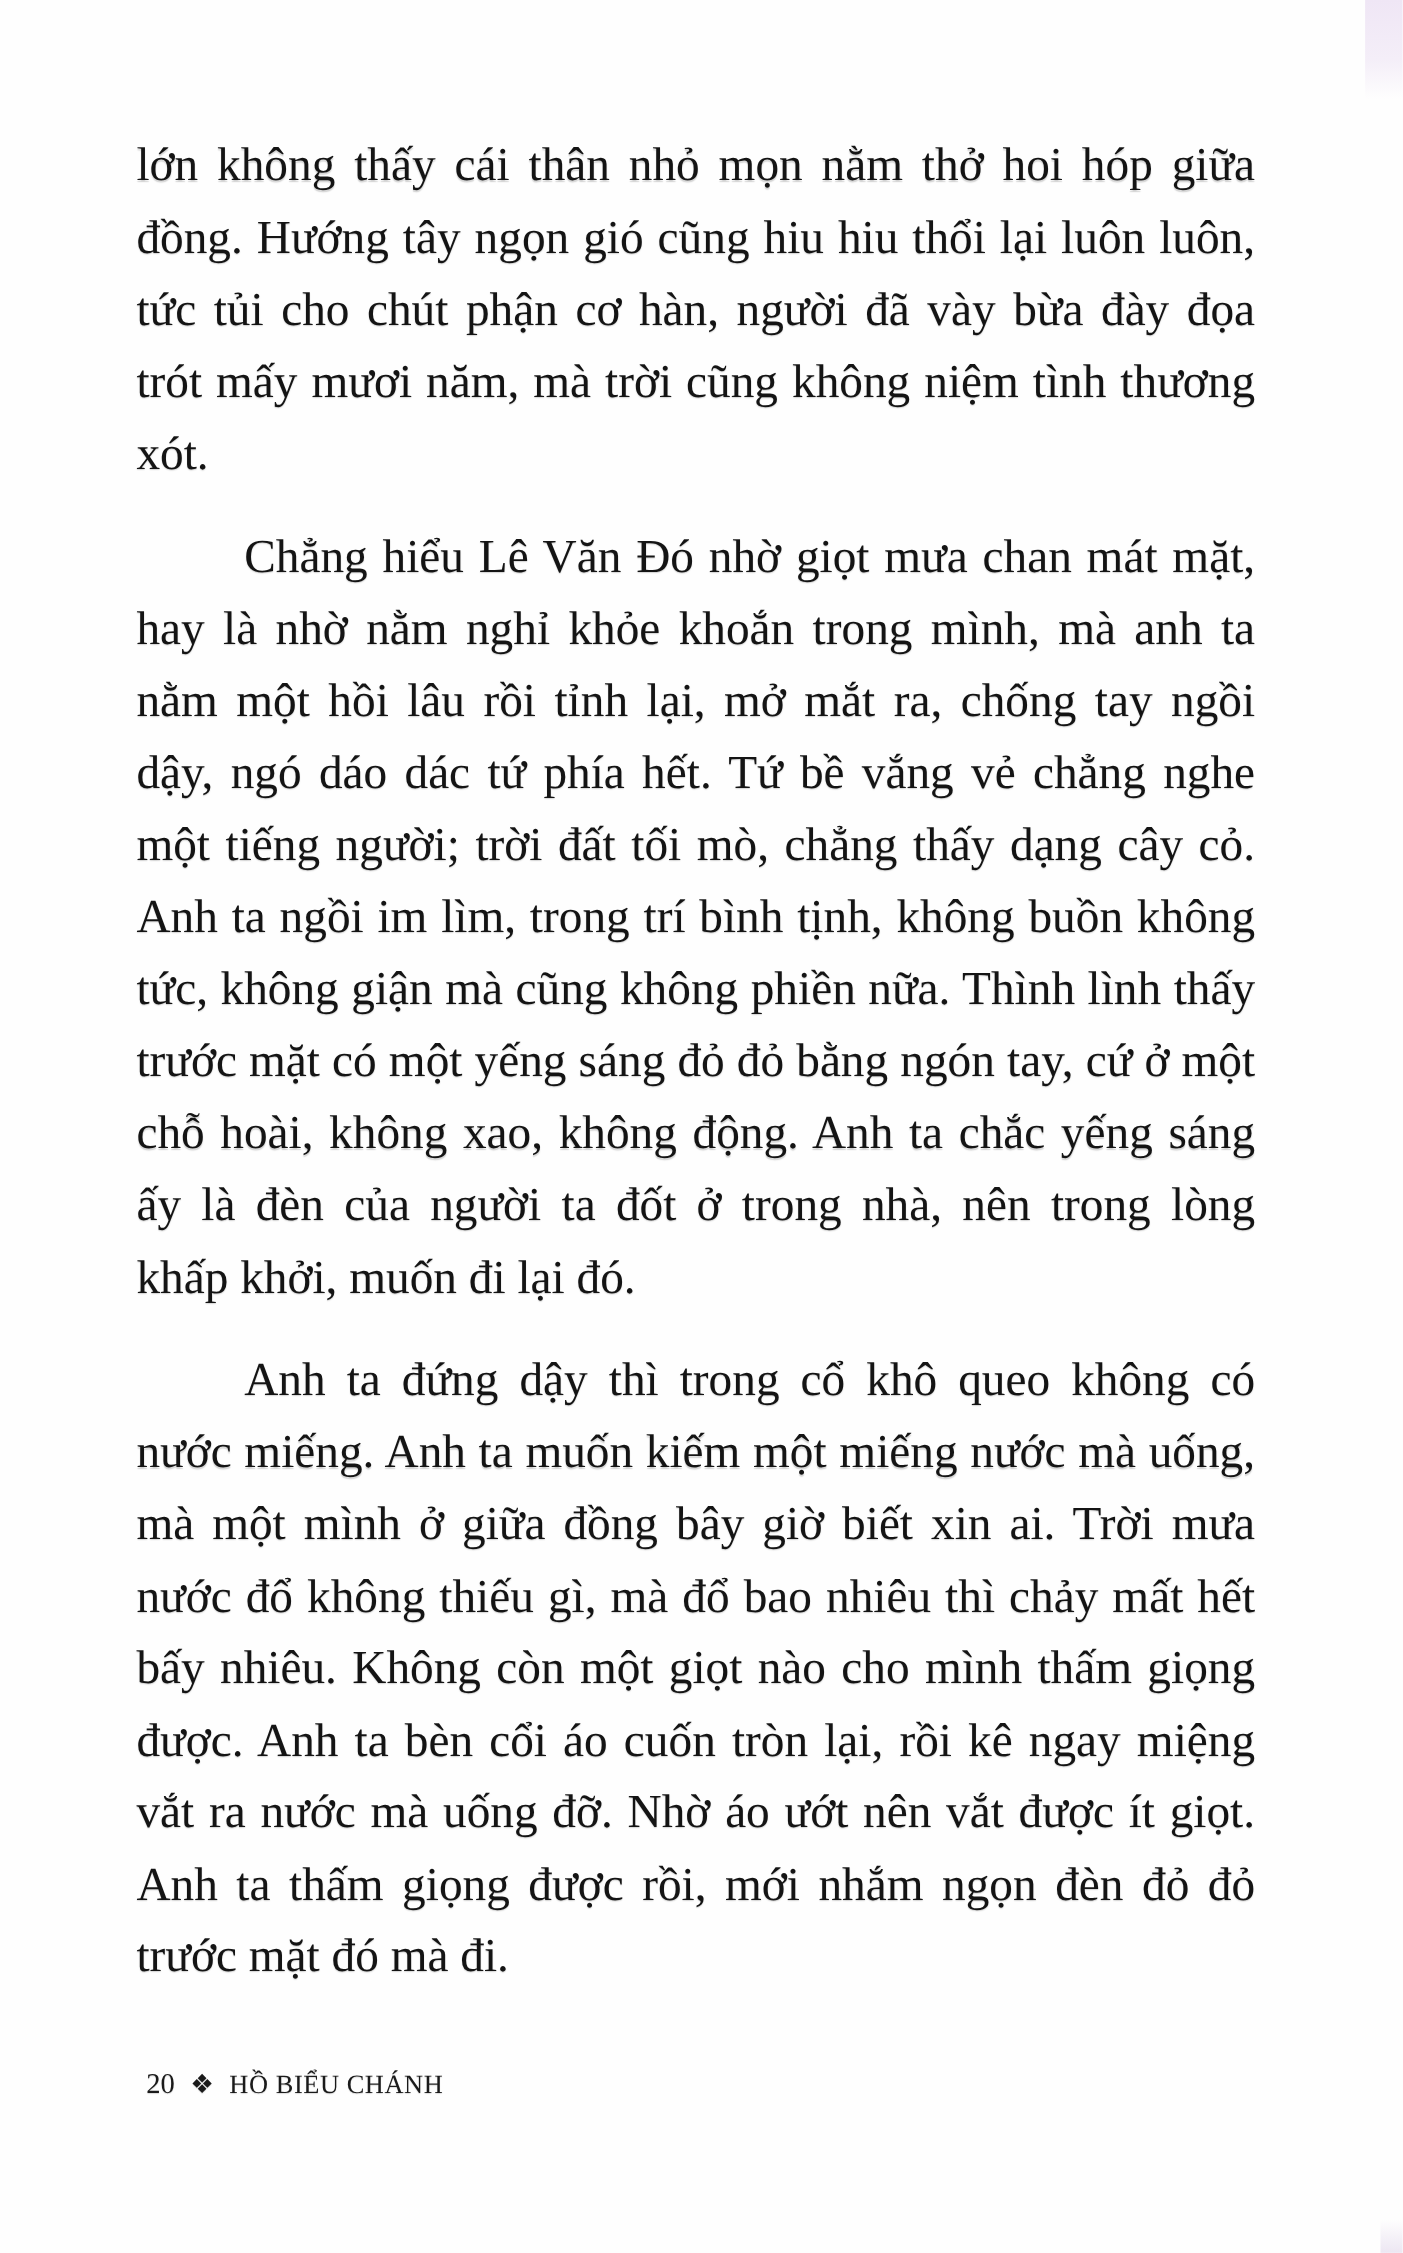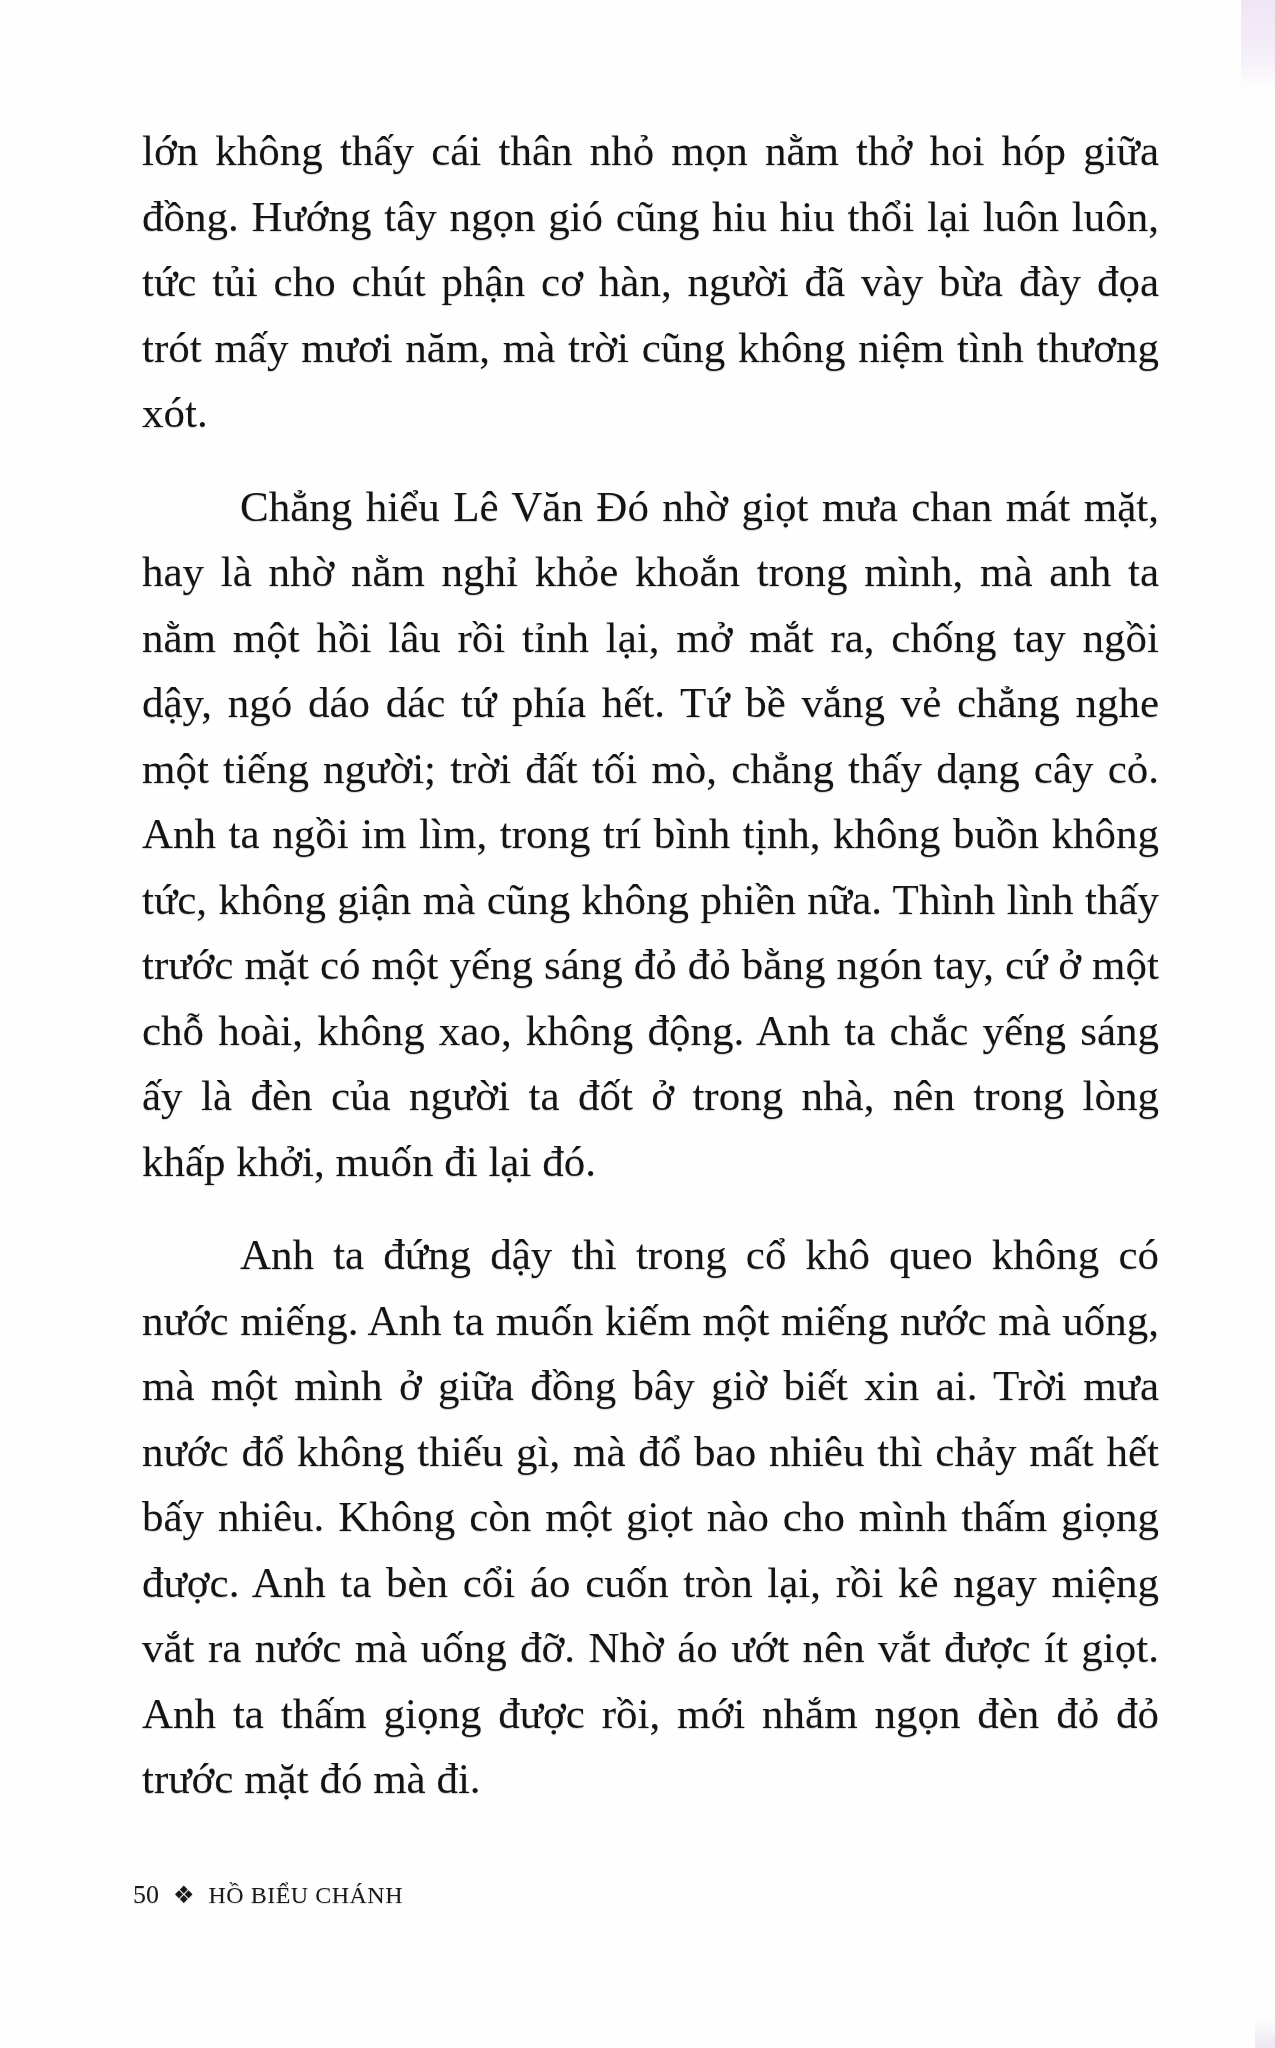--- a/index.html
+++ b/index.html
@@ -25,21 +25,21 @@
     .edge-tint-bottom {
       position: absolute;
       bottom: 0;
       right: 0;
       width: 20px;
       height: 30px;
       background: linear-gradient(to top, #ece6f2 0%, rgba(255,255,255,0) 100%);
     }
     .page-text {
       position: absolute;
-      left: 142px;
+      left: 124px;
       top: 118px;
       width: 1017px;
       font-family: "Liberation Serif", "DejaVu Serif", serif;
       font-size: 43px;
       line-height: 65.5px;
       color: #141414;
       text-align: justify;
       text-shadow: 0 1px 1.2px rgba(0,0,0,0.18);
     }
     .para {
@@ -81,16 +81,16 @@
 <div class="edge-tint"></div>
 <div class="edge-tint-bottom"></div>
 
 <div class="page-text">
   <p class="para">lớn không thấy cái thân nhỏ mọn nằm thở hoi hóp giữa đồng. Hướng tây ngọn gió cũng hiu hiu thổi lại luôn luôn, tức tủi cho chút phận cơ hàn, người đã vày bừa đày đọa trót mấy mươi năm, mà trời cũng không niệm tình thương xót.</p>
   <p class="para indent">Chẳng hiểu Lê Văn Đó nhờ giọt mưa chan mát mặt, hay là nhờ nằm nghỉ khỏe khoắn trong mình, mà anh ta nằm một hồi lâu rồi tỉnh lại, mở mắt ra, chống tay ngồi dậy, ngó dáo dác tứ phía hết. Tứ bề vắng vẻ chẳng nghe một tiếng người; trời đất tối mò, chẳng thấy dạng cây cỏ. Anh ta ngồi im lìm, trong trí bình tịnh, không buồn không tức, không giận mà cũng không phiền nữa. Thình lình thấy trước mặt có một yếng sáng đỏ đỏ bằng ngón tay, cứ ở một chỗ hoài, không xao, không động. Anh ta chắc yếng sáng ấy là đèn của người ta đốt ở trong nhà, nên trong lòng khấp khởi, muốn đi lại đó.</p>
   <p class="para indent">Anh ta đứng dậy thì trong cổ khô queo không có nước miếng. Anh ta muốn kiếm một miếng nước mà uống, mà một mình ở giữa đồng bây giờ biết xin ai. Trời mưa nước đổ không thiếu gì, mà đổ bao nhiêu thì chảy mất hết bấy nhiêu. Không còn một giọt nào cho mình thấm giọng được. Anh ta bèn cổi áo cuốn tròn lại, rồi kê ngay miệng vắt ra nước mà uống đỡ. Nhờ áo ướt nên vắt được ít giọt. Anh ta thấm giọng được rồi, mới nhắm ngọn đèn đỏ đỏ trước mặt đó mà đi.</p>
 </div>
 
 <div class="footer">
-  <span class="page-num">50</span>
+  <span class="page-num">20</span>
   <span class="ornament">❖</span>
   <span class="author">HỒ BIỂU CHÁNH</span>
 </div>
 
 </body></html>

